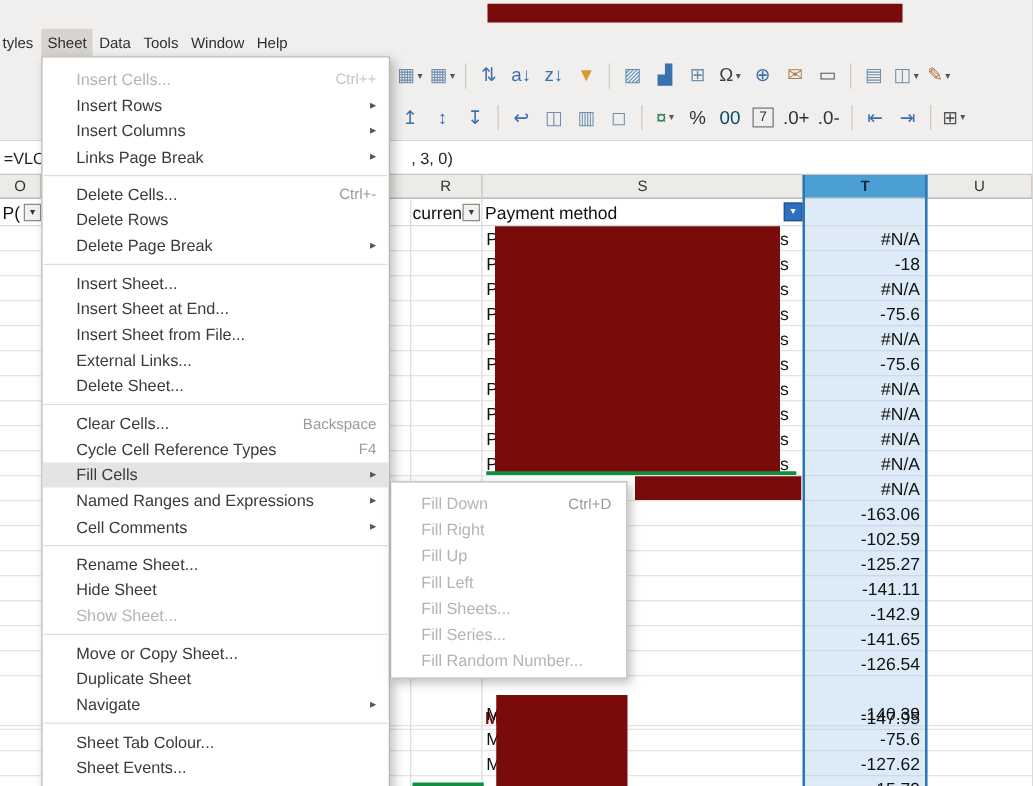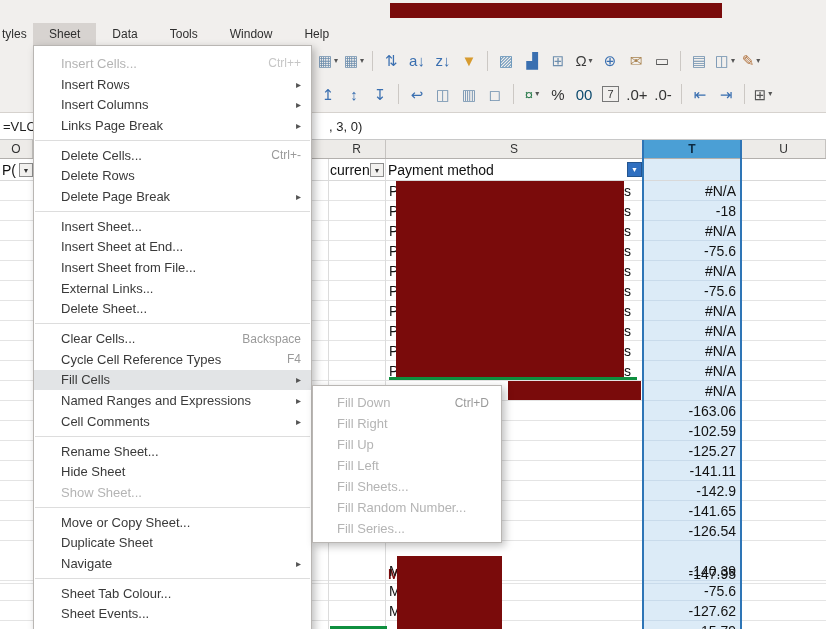--- a/index.html
+++ b/index.html
@@ -3,21 +3,21 @@
 <meta charset="utf-8">
 <style>
   :root { --redact:#7a0b0b; --accent:#2e75b6; --tint:#dcebf7; --selhdr:#4b9fd5; --green:#0f8f3f; }
   * { box-sizing:border-box; margin:0; padding:0; }
   body { margin:0; background:#666; }
   .screen { position:relative; width:826px; height:629px; overflow:hidden; background:#fff;
             font-family:"Liberation Sans","DejaVu Sans",sans-serif; cursor:default; }
   .abs { position:absolute; }
   .topstrip { left:0; top:0; width:826px; height:23px; background:#f1efed; }
   .menubar { left:0; top:23px; width:826px; height:22px; background:#f1efed; display:flex; font-size:12px; color:#2f2f2f; }
-  .mb-item { display:flex; align-items:center; padding:0 16px; white-space:nowrap; }
+  .mb-item { display:flex; align-items:center; padding:0 5px; white-space:nowrap; }
   .mb-item.first { width:33px; padding:0 0 0 2px; overflow:hidden; flex:none; }
   .mb-item.active { background:#d7d3d0; }
   .toolbar { left:0; width:826px; background:#f1efed; display:flex; align-items:center; padding-left:315px; }
   #toolbar1 { top:45px; height:31px; }
   #toolbar2 { top:76px; height:37px; border-bottom:1px solid #d6d2ce; }
   .ticon { display:inline-flex; align-items:center; justify-content:center; min-width:24px; height:24px;
            margin:0 1px; font-size:15px; line-height:1; flex:none; }
   .ticon.boxed { border:1px solid #777; min-width:17px; height:16px; font-size:11px; margin:0 5px; }
   .dd { font-size:8px; color:#555; margin-left:2px; }
   .tsep { width:1px; height:20px; background:#ccc8c4; margin:0 5px; flex:none; }
@@ -405,20 +405,20 @@
       <div class="smitem">
         <span class="lab">Fill Up</span>
       </div>
       <div class="smitem">
         <span class="lab">Fill Left</span>
       </div>
       <div class="smitem">
         <span class="lab">Fill Sheets...</span>
       </div>
       <div class="smitem">
+        <span class="lab">Fill Series...</span>
+      </div>
+      <div class="smitem">
         <span class="lab">Fill Random Number...</span>
       </div>
-      <div class="smitem">
-        <span class="lab">Fill Series...</span>
-      </div>
     </div>
 
 </div>
 
 </body></html>

